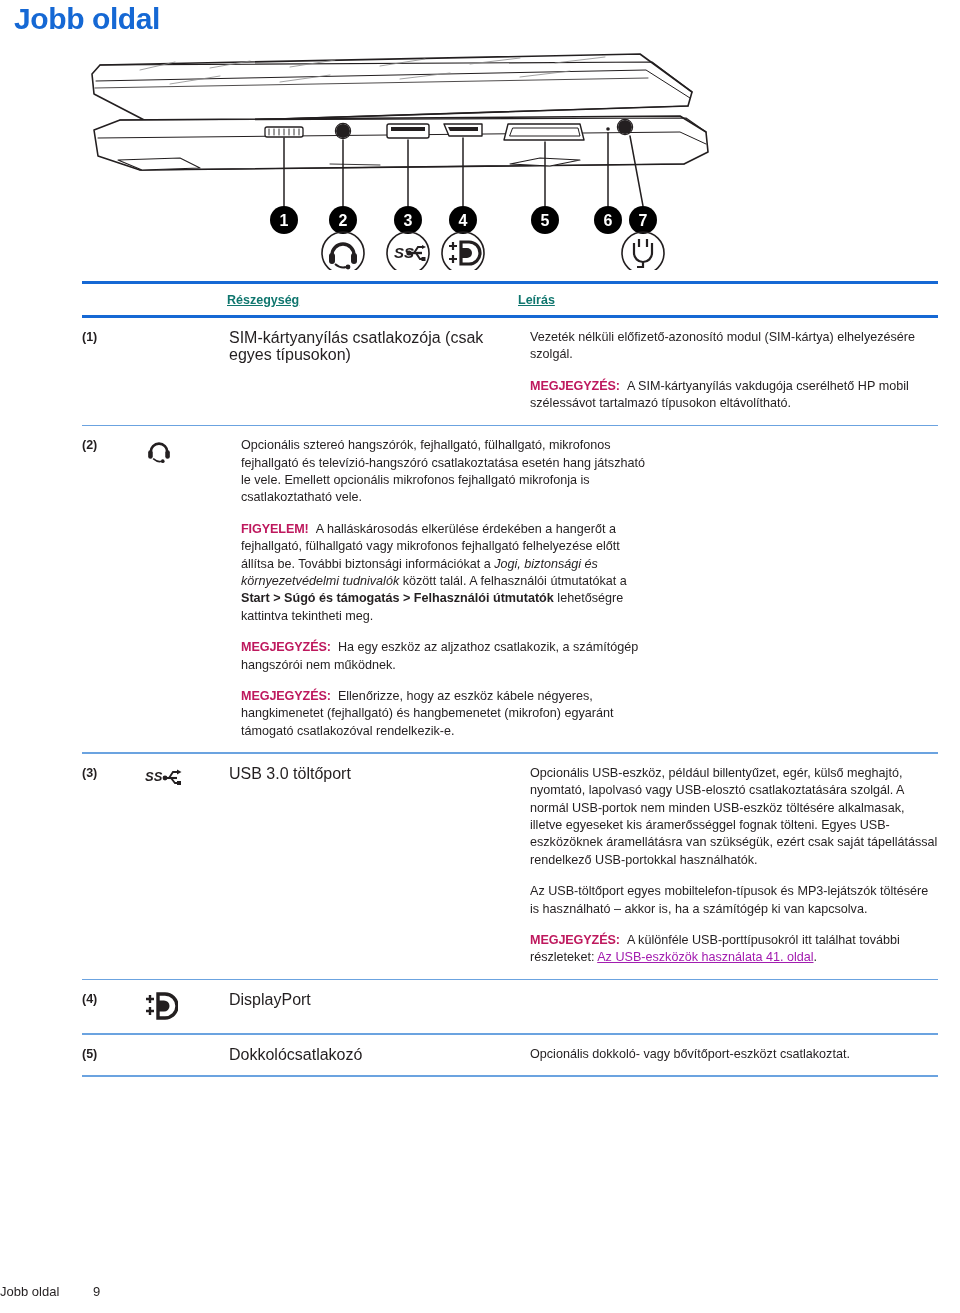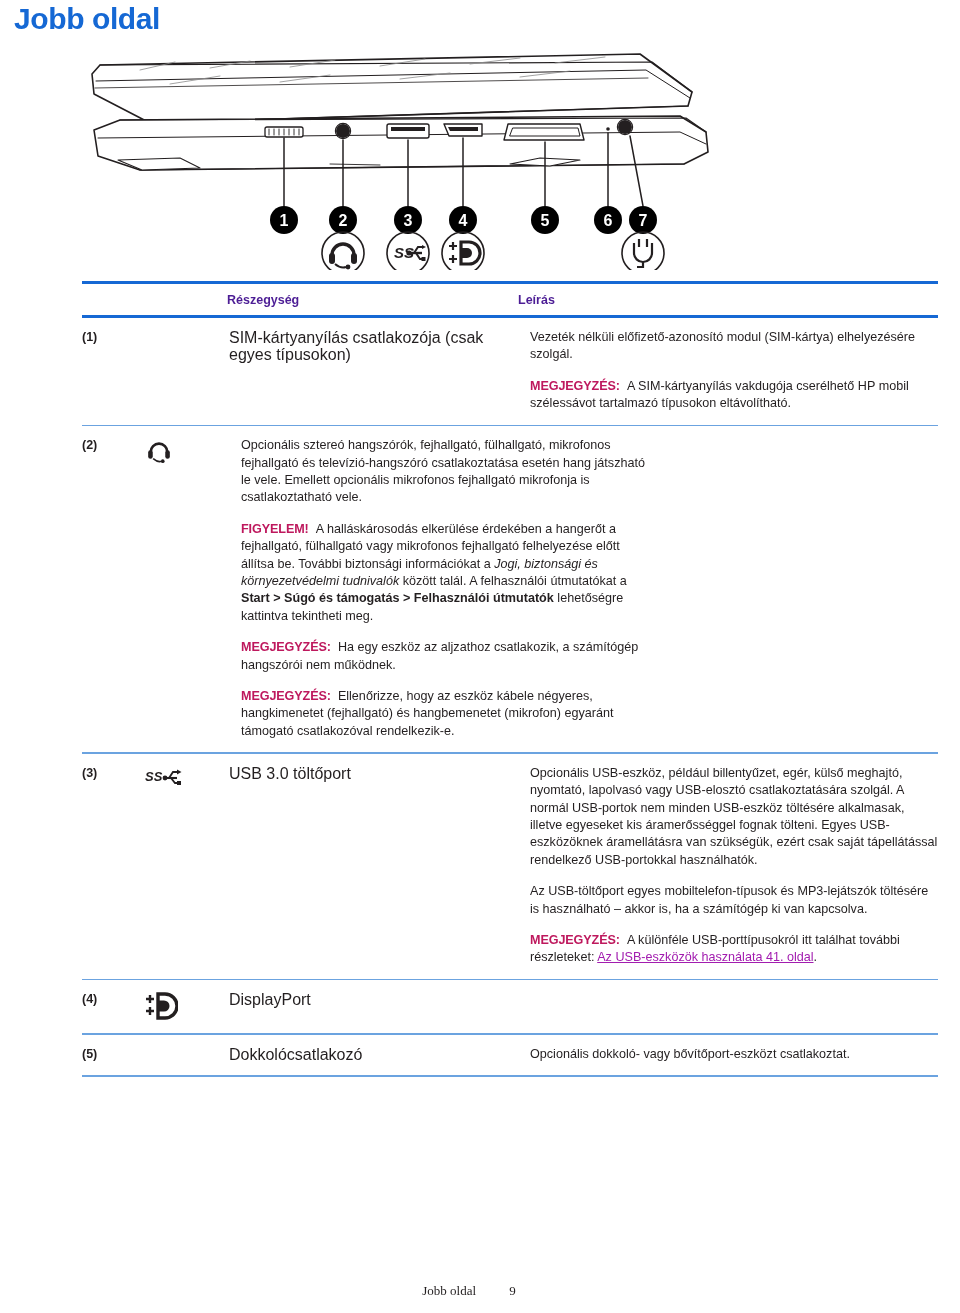--- a/index.html
+++ b/index.html
@@ -59,21 +59,22 @@
     background: #6ba3e0;
     width: 100%;
   }
   .thead {
     display: flex;
     padding: 9px 0 8px 0;
   }
   .th {
     font-size: 12.5px;
     font-weight: bold;
-    color: #4c1d95;
+    color: #0f766e;
+    text-decoration: underline;
   }
   .th.num { width: 60px; }
   .th.icon { width: 85px; }
   .th.comp { flex: 1; }
   .th.desc { width: 420px; }
 
   .trow {
     display: flex;
     padding: 11px 0 12px 0;
     align-items: flex-start;
@@ -118,24 +119,23 @@
     color: #a21caf;
     text-decoration: underline;
   }
 
   
   .footer {
     position: absolute;
     left: 0;
     right: 22px;
     bottom: 14px;
-    text-align: center;
+    text-align: left;
     font-size: 13px;
     color: #231f20;
-    font-family: Liberation Serif, serif;
   }
   .footer .fsec { margin-right: 30px; }
   .footer .fpage { font-weight: normal; }
 
   
   .ico { display:block; }
 </style>
 </head>
 <body>
 

